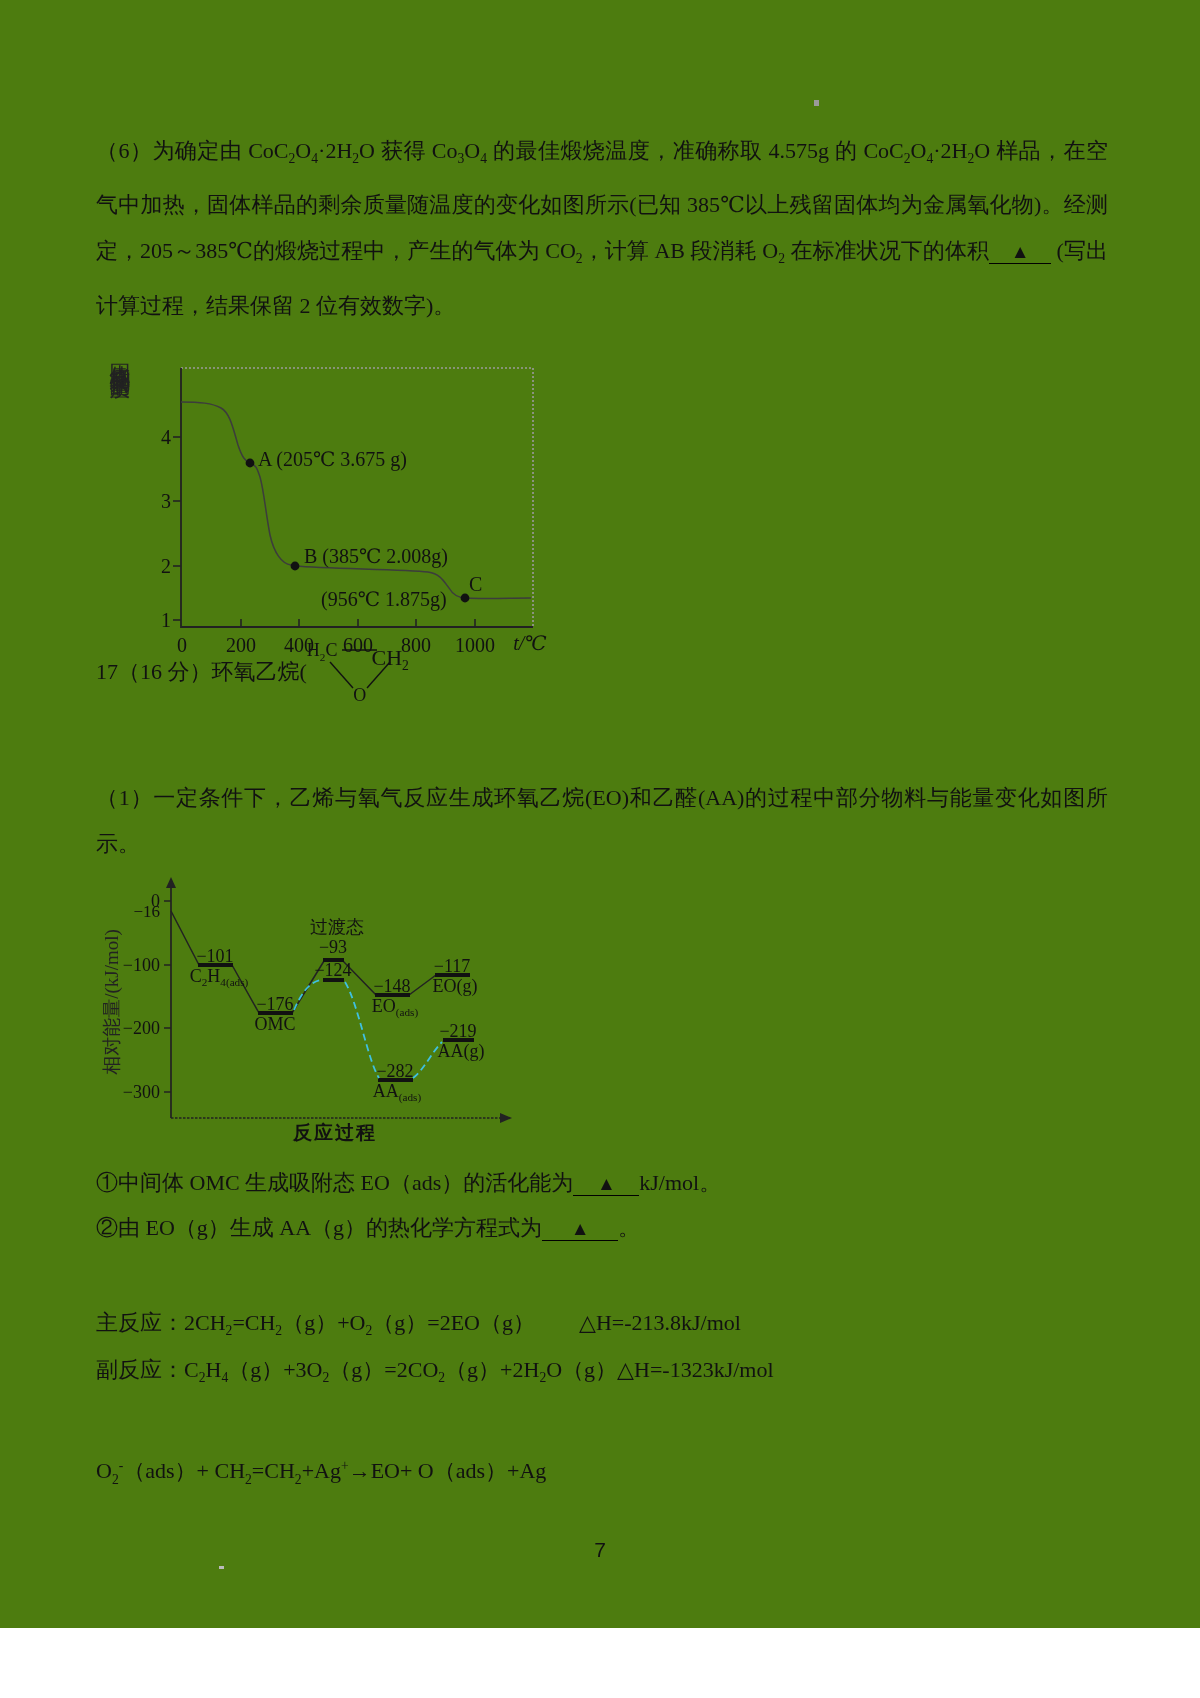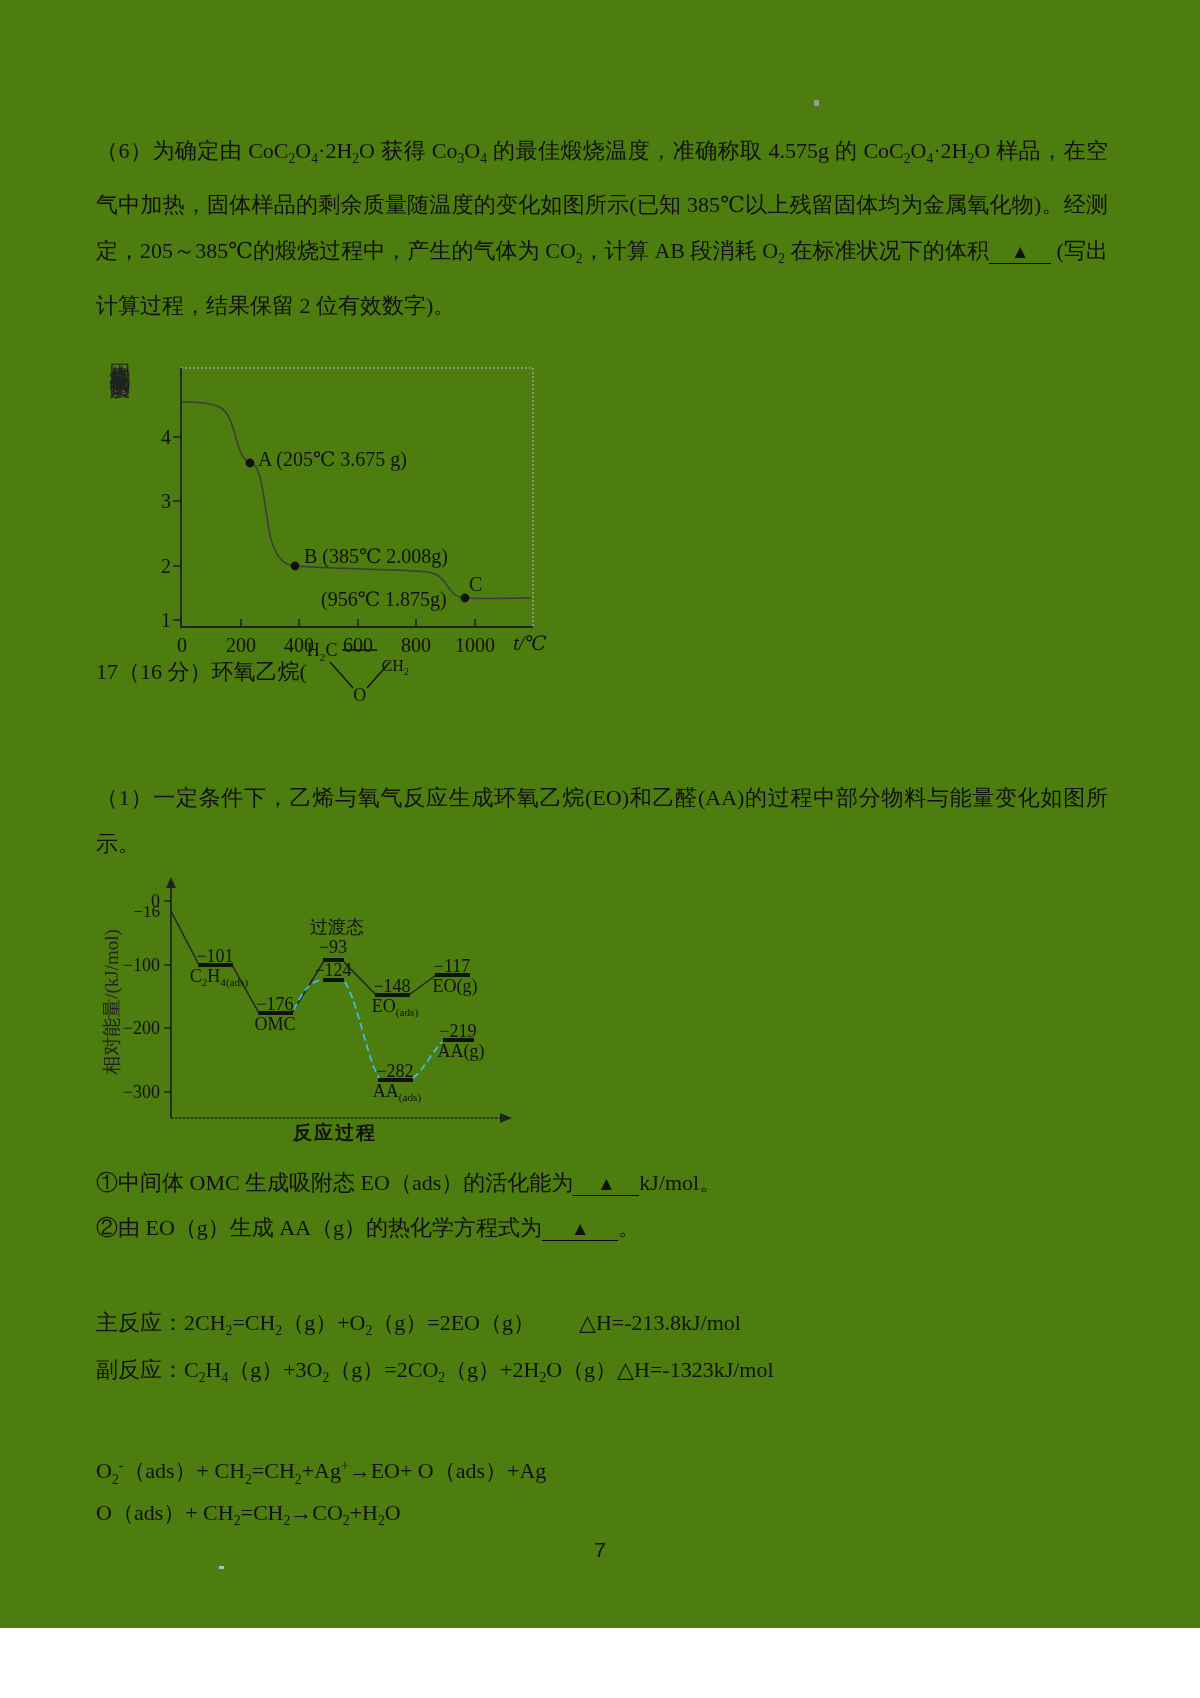--- a/index.html
+++ b/index.html
@@ -34,21 +34,21 @@
   .c2-lab{position:absolute;font-size:18px;white-space:nowrap;
           transform:translate(-50%,-50%);color:#111;}
   .c2-xlabel{position:absolute;font-size:19px;white-space:nowrap;
              transform:translate(-50%,-50%);letter-spacing:2px;font-weight:bold;}
   
   .q17-row{position:absolute;left:96px;top:638px;width:1060px;display:flex;
            align-items:center;font-size:22px;}
   .epoxide{position:relative;display:inline-block;width:106px;height:68px;flex:0 0 auto;text-align:center;}
   .epoxide .ep-svg{position:absolute;left:0;top:0;}
   .ep-tl{position:absolute;left:0;top:2px;font-size:18px;}
-  .ep-tr{position:absolute;right:4px;top:19px;font-size:16px;}
+  .ep-tr{position:absolute;right:4px;top:7px;font-size:22px;}
   .ep-o{position:absolute;left:50%;bottom:0;transform:translateX(-50%);font-size:18px;}
   .pagenum{position:absolute;left:0;top:1538px;width:1200px;text-align:center;
            font-size:21px;font-family:"Liberation Sans","DejaVu Sans",sans-serif;}
 </style>
 </head>
 <body>
 
 <div class="page">
 
   <div class="speck" style="left:814px;top:100px"></div>
@@ -156,17 +156,16 @@
   </div>
 
   <p class="oneline" style="left:96px;top:1205px"><span>②由 EO（g）生成 AA（g）的热化学方程式为</span><span class="blank blank-q2"><span>▲</span></span><span>。</span></p>
 
   <p class="oneline" style="left:96px;top:1160px"><span>①中间体 OMC 生成吸附态 EO（ads）的活化能为</span><span class="blank blank-q1"><span>▲</span></span><span>kJ/mol。</span></p>
 
 
   <p class="oneline" style="left:96px;top:1300px">主反应：2CH<sub>2</sub>=CH<sub>2</sub>（g）+O<sub>2</sub>（g）=2EO（g）　　△H=-213.8kJ/mol</p>
   <p class="oneline" style="left:96px;top:1347px">副反应：C<sub>2</sub>H<sub>4</sub>（g）+3O<sub>2</sub>（g）=2CO<sub>2</sub>（g）+2H<sub>2</sub>O（g）△H=-1323kJ/mol</p>
   <p class="oneline" style="left:96px;top:1443px">O<sub>2</sub><sup>-</sup>（ads）+ CH<sub>2</sub>=CH<sub>2</sub>+Ag<sup>+</sup>→EO+ O（ads）+Ag</p>
-  <p class="oneline" style="left:96px;top:1490px">O（ads）+ CH<sub>2</sub>=CH<sub>2</sub>→CO<sub>2</sub>+H<sub>2</sub>O</p>
 
   <div class="pagenum">7</div>
 
 </div>
 
 </body></html>

